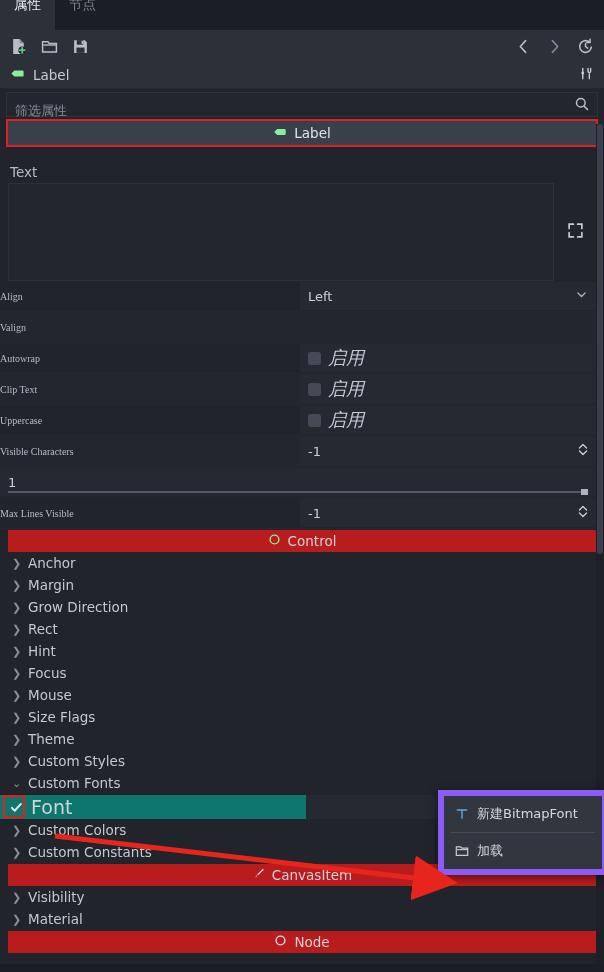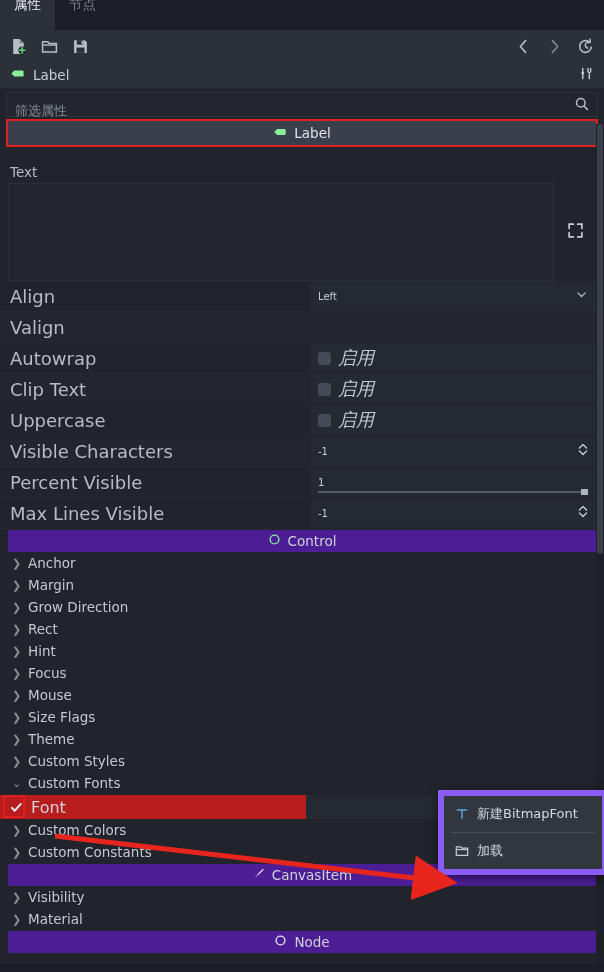--- a/index.html
+++ b/index.html
@@ -55,37 +55,37 @@
   .classbanner{
     height:24px;background:#3a404b;margin:0 8px;
     display:flex;align-items:center;justify-content:center;
     position:relative;
   }
   .classbanner.redbox{outline:2px solid #e02020;outline-offset:0px;}
   .classbanner .nm{margin-left:7px;color:#dfe3e9;font-size:13.5px;}
 
   
   .section{
-    height:22px;background:#4c1d95;margin:1px 8px 0 8px;
+    height:22px;background:#b91c1c;margin:1px 8px 0 8px;
     display:flex;align-items:center;justify-content:center;
   }
   .section .nm{margin-left:7px;color:#ced2d9;font-size:13.5px;}
 
   
   .row{display:flex;align-items:stretch;min-height:30px;border-bottom:1px solid #25282f;}
   .row .lab{
     width:300px;flex:0 0 300px;display:flex;align-items:center;
-    padding-left:10px;color:#b6bcc6;font-size:18px;
+    color:#b6bcc6;font-size:10px;font-family:Liberation Serif, serif;
   }
   .row .val{flex:1;display:flex;align-items:center;position:relative;background:#252932;margin:1px 8px 1px 0;padding:0 8px;}
 
   .rowalt{background:#23262e;}
 
   
-  .val .sel{color:#c9ced7;font-size:10px;}
+  .val .sel{color:#c9ced7;font-size:13px;}
   .val .chev{position:absolute;right:8px;top:50%;transform:translateY(-50%);}
 
   
   .cbx{
     width:13px;height:13px;border-radius:3px;background:#454b56;
     display:inline-block;margin-right:7px;flex:0 0 13px;
   }
   .val .cbtxt{color:#c4c9d2;font-size:18px;font-style:italic;}
 
   
@@ -109,22 +109,22 @@
   .lbl-above{padding:3px 0 3px 10px;color:#b6bcc6;font-size:13.5px;margin-top:16px;}
 
   
   .trow{height:22px;display:flex;align-items:center;padding-left:12px;color:#c3c8d1;font-size:13.5px;}
   .trow .arr{width:14px;display:inline-block;color:#8a919c;font-size:11px;}
   .trow .tnm{margin-left:2px;}
 
   
   .fontrow{display:flex;align-items:stretch;height:24px;margin-top:1px;}
   .fontrow .lab{
-    width:300px;flex:0 0 300px;background:#b91c1c;display:flex;align-items:center;
-    padding-left:6px;color:#cfd4db;font-size:16px;position:relative;
+    width:300px;flex:0 0 300px;background:#0f766e;display:flex;align-items:center;
+    padding-left:6px;color:#cfd4db;font-size:19px;position:relative;
   }
   .fontrow .lab .redbox2{
     position:absolute;left:3px;top:0px;width:22px;height:23px;
     border:2px solid #e02020;box-sizing:border-box;
   }
   .chk{
     width:14px;height:14px;margin-right:8px;margin-left:3px;display:inline-flex;
     align-items:center;justify-content:center;flex:0 0 14px;
   }
   .fontrow .val{
@@ -316,21 +316,20 @@
         <span class="spin">
           <svg width="12" height="15" viewBox="0 0 12 16">
               <path d="M2.2 6.3L6 2.6l3.8 3.7" fill="none" stroke="#c5cad3" stroke-width="1.5" stroke-linecap="round" stroke-linejoin="round"></path>
               <path d="M2.2 9.7L6 13.4l3.8-3.7" fill="none" stroke="#c5cad3" stroke-width="1.5" stroke-linecap="round" stroke-linejoin="round"></path>
             </svg>
         </span>
       </div>
     </div>
 
     <div class="row">
-      <div class="lab">Percent Visible</div>
       <div class="val">
         <span class="sel">1</span>
         <span class="sliderline">
             <span class="knob"></span>
           </span>
       </div>
     </div>
 
 
     <div class="row">

